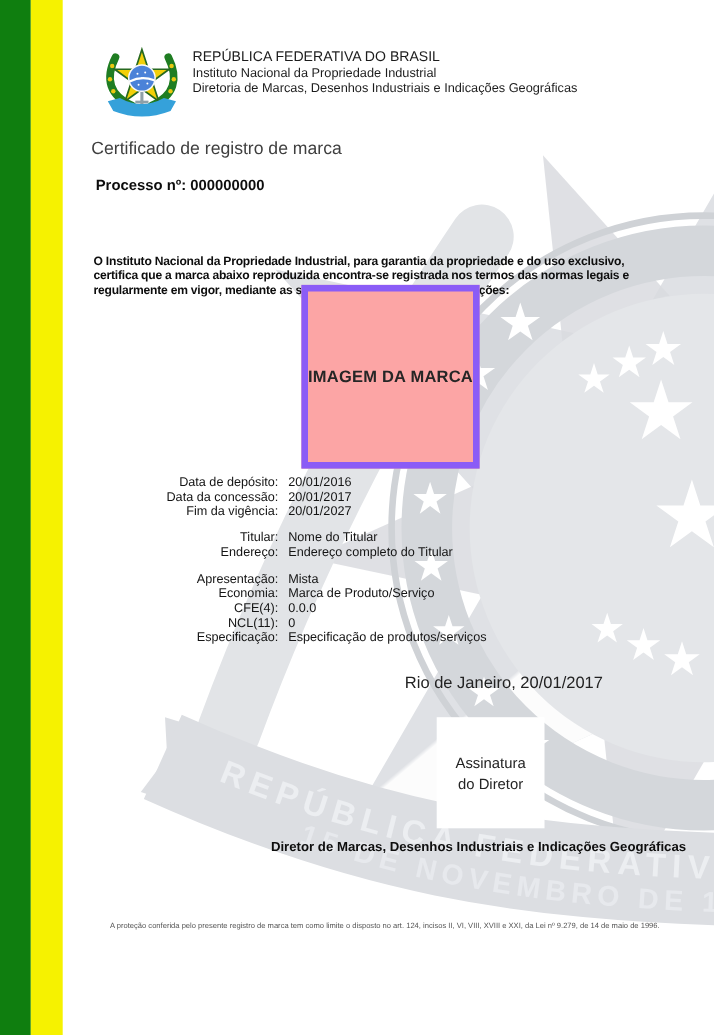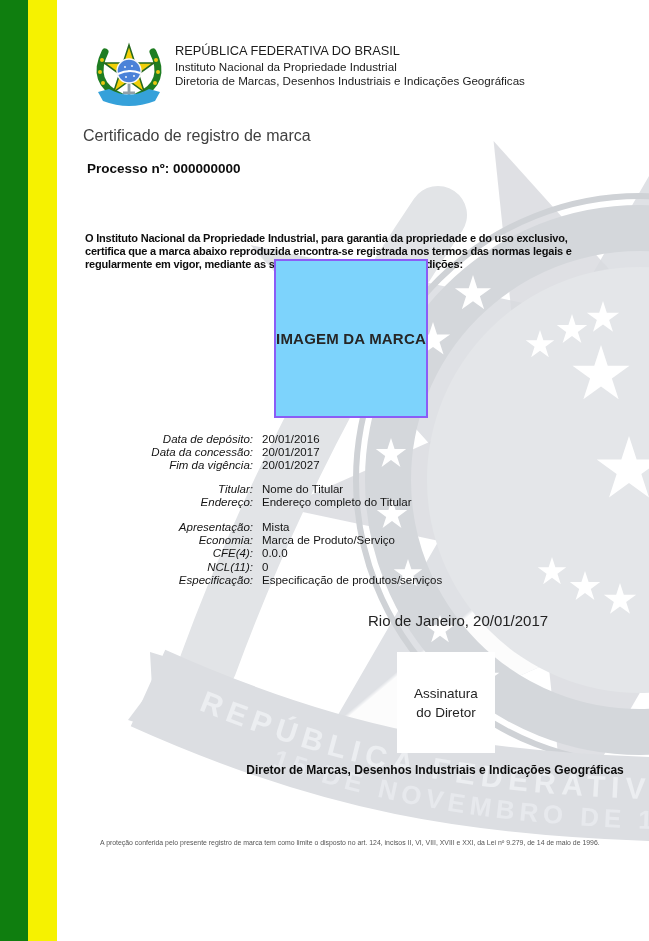--- a/index.html
+++ b/index.html
@@ -14,29 +14,29 @@
   .content{position:absolute;left:57px;top:0;width:592px;height:941px;z-index:1;}
   .logo{position:absolute;left:33px;top:40px;}
   .org-lines{position:absolute;left:118px;top:44px;font-size:11.6px;line-height:14.5px;color:#1c1c1c;}
   .org-lines .org-line:first-child{font-size:12.8px;margin-bottom:1px;}
   .title{position:absolute;left:26px;top:127px;width:560px;text-align:left;
          font-size:16px;color:#3f3f3f;}
   .process{position:absolute;left:30px;top:161px;width:560px;text-align:left;
            font-size:13.5px;font-weight:bold;color:#0d0d0d;}
   .intro{position:absolute;left:28px;top:192px;width:518px;font-weight:bold;
          font-size:11px;line-height:13.2px;letter-spacing:-0.2px;color:#0d0d0d;margin-top:40px;}
-  .mark-box{position:absolute;left:217px;top:259px;width:150px;height:155px;background:#7dd3fc;
-            border:2px solid #8b5cf6;display:flex;align-items:center;justify-content:center;}
+  .mark-box{position:absolute;left:217px;top:259px;width:150px;height:155px;background:#fca5a5;
+            border:6px solid #8b5cf6;display:flex;align-items:center;justify-content:center;}
   .mark-box span{font-weight:bold;font-size:15px;color:#262626;letter-spacing:0.2px;}
   .fgroup{position:absolute;left:46px;font-size:11.5px;line-height:13.2px;color:#141414;}
   .fg-dates{top:433px;}
   .fg-owner{top:483px;}
   .fg-details{top:521px;}
   .frow{display:flex;}
-  .flabel{width:150px;text-align:right;white-space:nowrap;font-style:italic;}
+  .flabel{width:150px;text-align:right;white-space:nowrap;}
   .fvalue{margin-left:9px;white-space:nowrap;}
   .place-date{position:absolute;left:311px;top:612px;font-size:15px;color:#222;}
   .sig-box{position:absolute;left:340px;top:652px;width:98px;height:101px;background:#ffffff;
            display:flex;flex-direction:column;align-items:center;justify-content:center;
            font-size:13.5px;line-height:19px;color:#242424;}
   .director{position:absolute;left:178px;top:763px;width:400px;text-align:center;
             font-weight:bold;font-size:12px;color:#0d0d0d;}
   .footnote{position:absolute;left:43px;top:839px;font-size:6.9px;color:#555;white-space:nowrap;}
 </style>
 </head>

